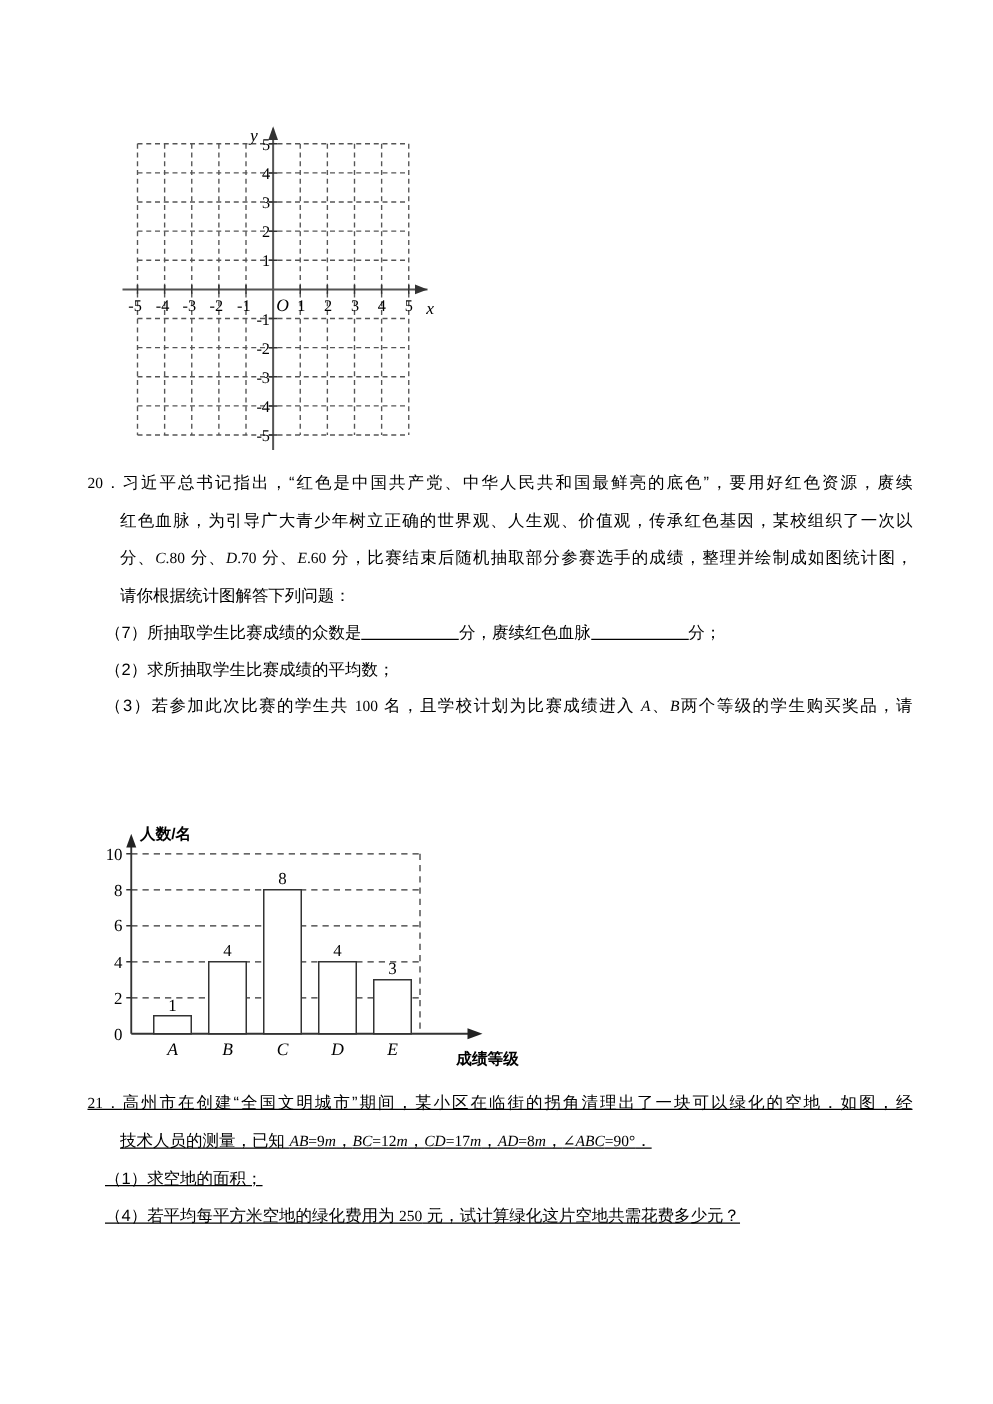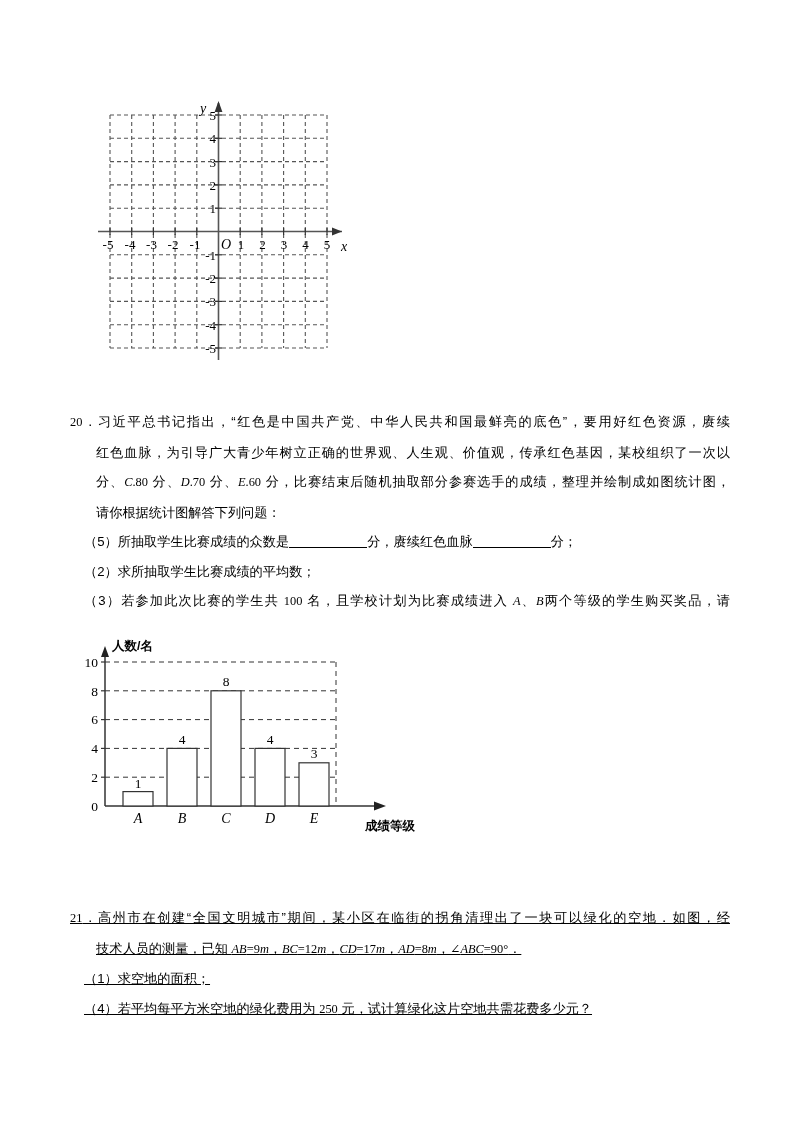--- a/index.html
+++ b/index.html
@@ -28,21 +28,20 @@
 
   
   .qblock {
     position: absolute;
     width: 660px;
     left: 70px;
     font-size: 13.2px;
     line-height: 29.5px;
     text-align: justify;
     text-justify: inter-ideograph;
-    margin-top: 36px;
   }
   .qline {
     display: block;
     white-space: nowrap;
   }
   .qline.justify {
     white-space: normal;
     text-align: justify;
     text-align-last: justify;
   }
@@ -63,21 +62,21 @@
     width: 78px;
     border-bottom: 1px solid #000;
     height: 13px;
     vertical-align: -2px;
   }
 
   
   #bar-figure {
     position: absolute;
     left: 60px;
-    top: 624px;
+    top: 645px;
     width: 400px;
     height: 220px;
   }
   #bar-figure svg { display: block; }
 
   .cjk {
     font-family: "Liberation Sans", "DejaVu Sans", sans-serif;
   }
 </style>
 </head>
@@ -171,21 +170,21 @@
       <text x="136" y="265">-5</text>
     </g>
   </svg>
 </div>
 
 <div class="qblock" style="top:371px;">
   <span class="qline justify"><span class="num">20</span><span class="num">．</span><span class="cjk">习近平总书记指出，“红色是中国共产党、中华人民共和国最鲜亮的底色”，要用好红色资源，赓续</span></span>
   <span class="qline justify indent1 cjk">红色血脉，为引导广大青少年树立正确的世界观、人生观、价值观，传承红色基因，某校组织了一次以</span>
   <span class="qline justify indent1"><span class="cjk">分、</span><span class="mathit">C</span><span class="num">.</span><span class="num">80</span><span class="cjk"> 分、</span><span class="mathit">D</span><span class="num">.</span><span class="num">70</span><span class="cjk"> 分、</span><span class="mathit">E</span><span class="num">.</span><span class="num">60</span><span class="cjk"> 分，比赛结束后随机抽取部分参赛选手的成绩，整理并绘制成如图统计图，</span></span>
   <span class="qline indent1 cjk">请你根据统计图解答下列问题：</span>
-  <span class="qline indent2"><span class="cjk">（5）所抽取学生比赛成绩的众数是</span><span class="blank"></span><span class="cjk">分，赓续红色血脉</span><span class="blank"></span><span class="cjk">分；</span></span>
+  <span class="qline indent2"><span class="cjk">（7）所抽取学生比赛成绩的众数是</span><span class="blank"></span><span class="cjk">分，赓续红色血脉</span><span class="blank"></span><span class="cjk">分；</span></span>
   <span class="qline indent2 cjk">（2）求所抽取学生比赛成绩的平均数；</span>
   <span class="qline justify indent2"><span class="cjk">（3）若参加此次比赛的学生共 </span><span class="num">100</span><span class="cjk"> 名，且学校计划为比赛成绩进入 </span><span class="mathit">A</span><span class="cjk">、</span><span class="mathit">B</span><span class="cjk">两个等级的学生购买奖品，请</span></span>
 </div>
 
 <div id="bar-figure">
   <svg width="400" height="220" viewBox="0 0 400 220" xmlns="http://www.w3.org/2000/svg">
 
     <g stroke="#333333" stroke-width="1" stroke-dasharray="5,4" fill="none">
       <line x1="45" y1="38" x2="276" y2="38"></line>
       <line x1="45" y1="66.8" x2="276" y2="66.8"></line>

